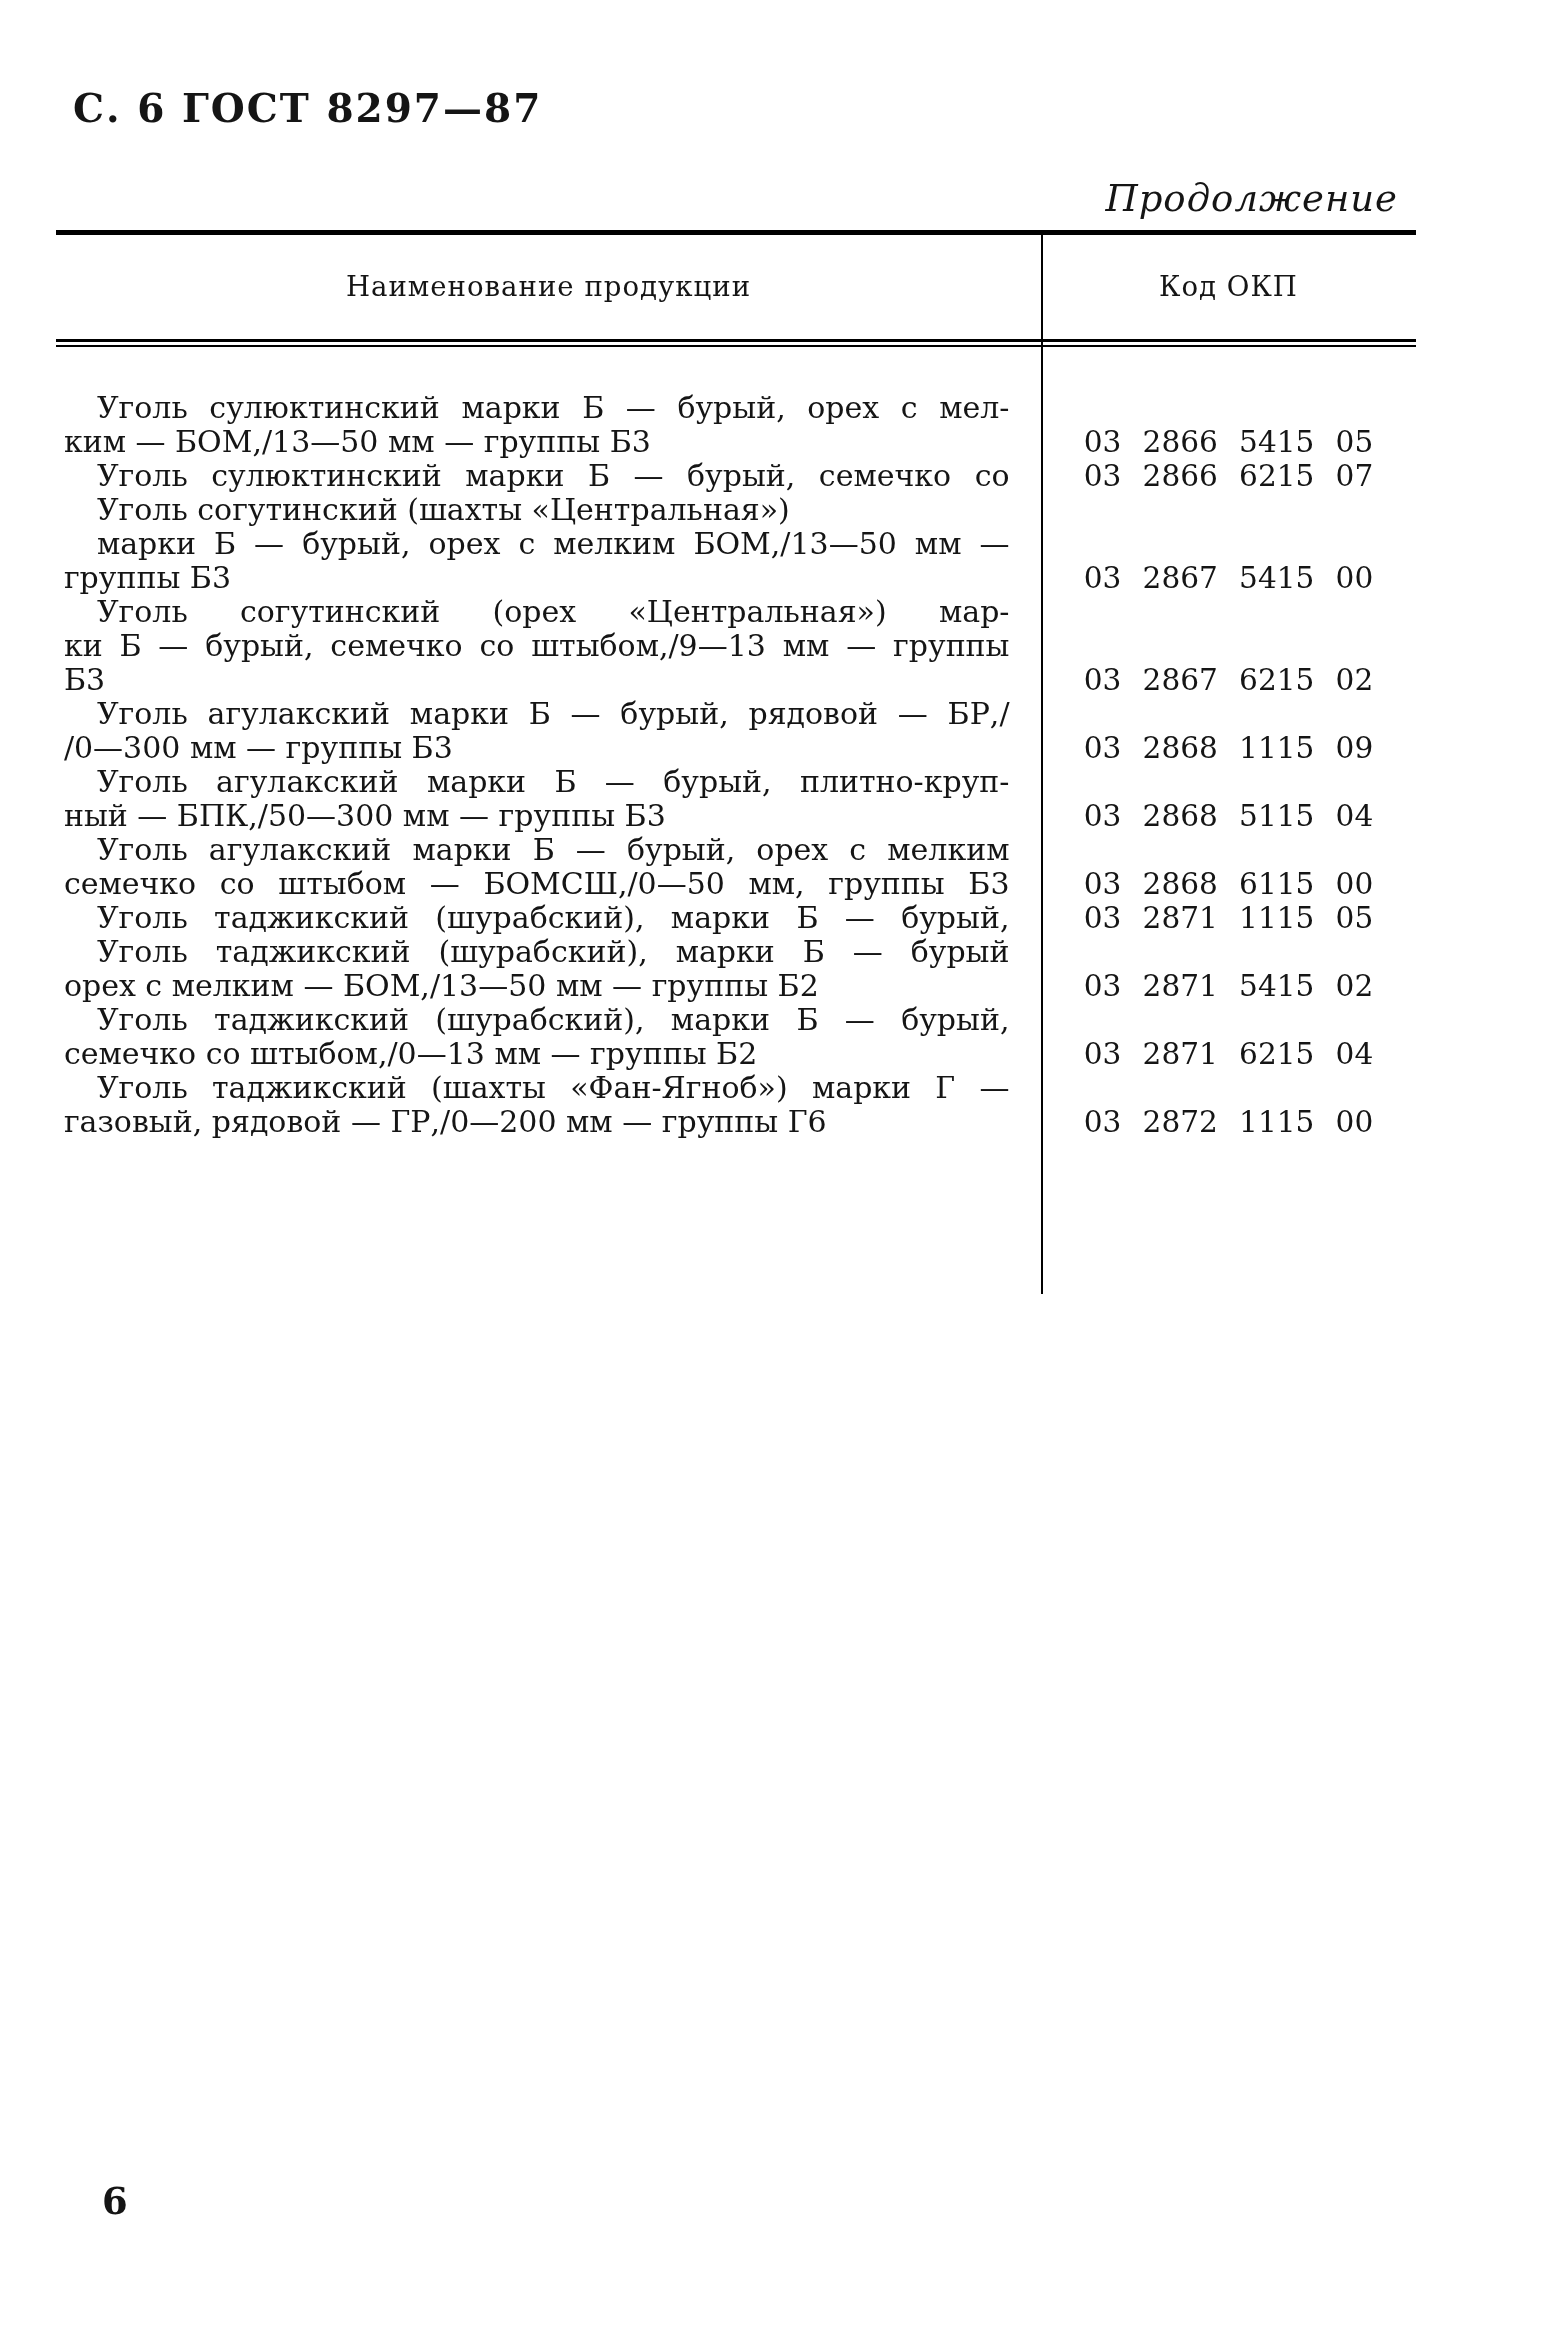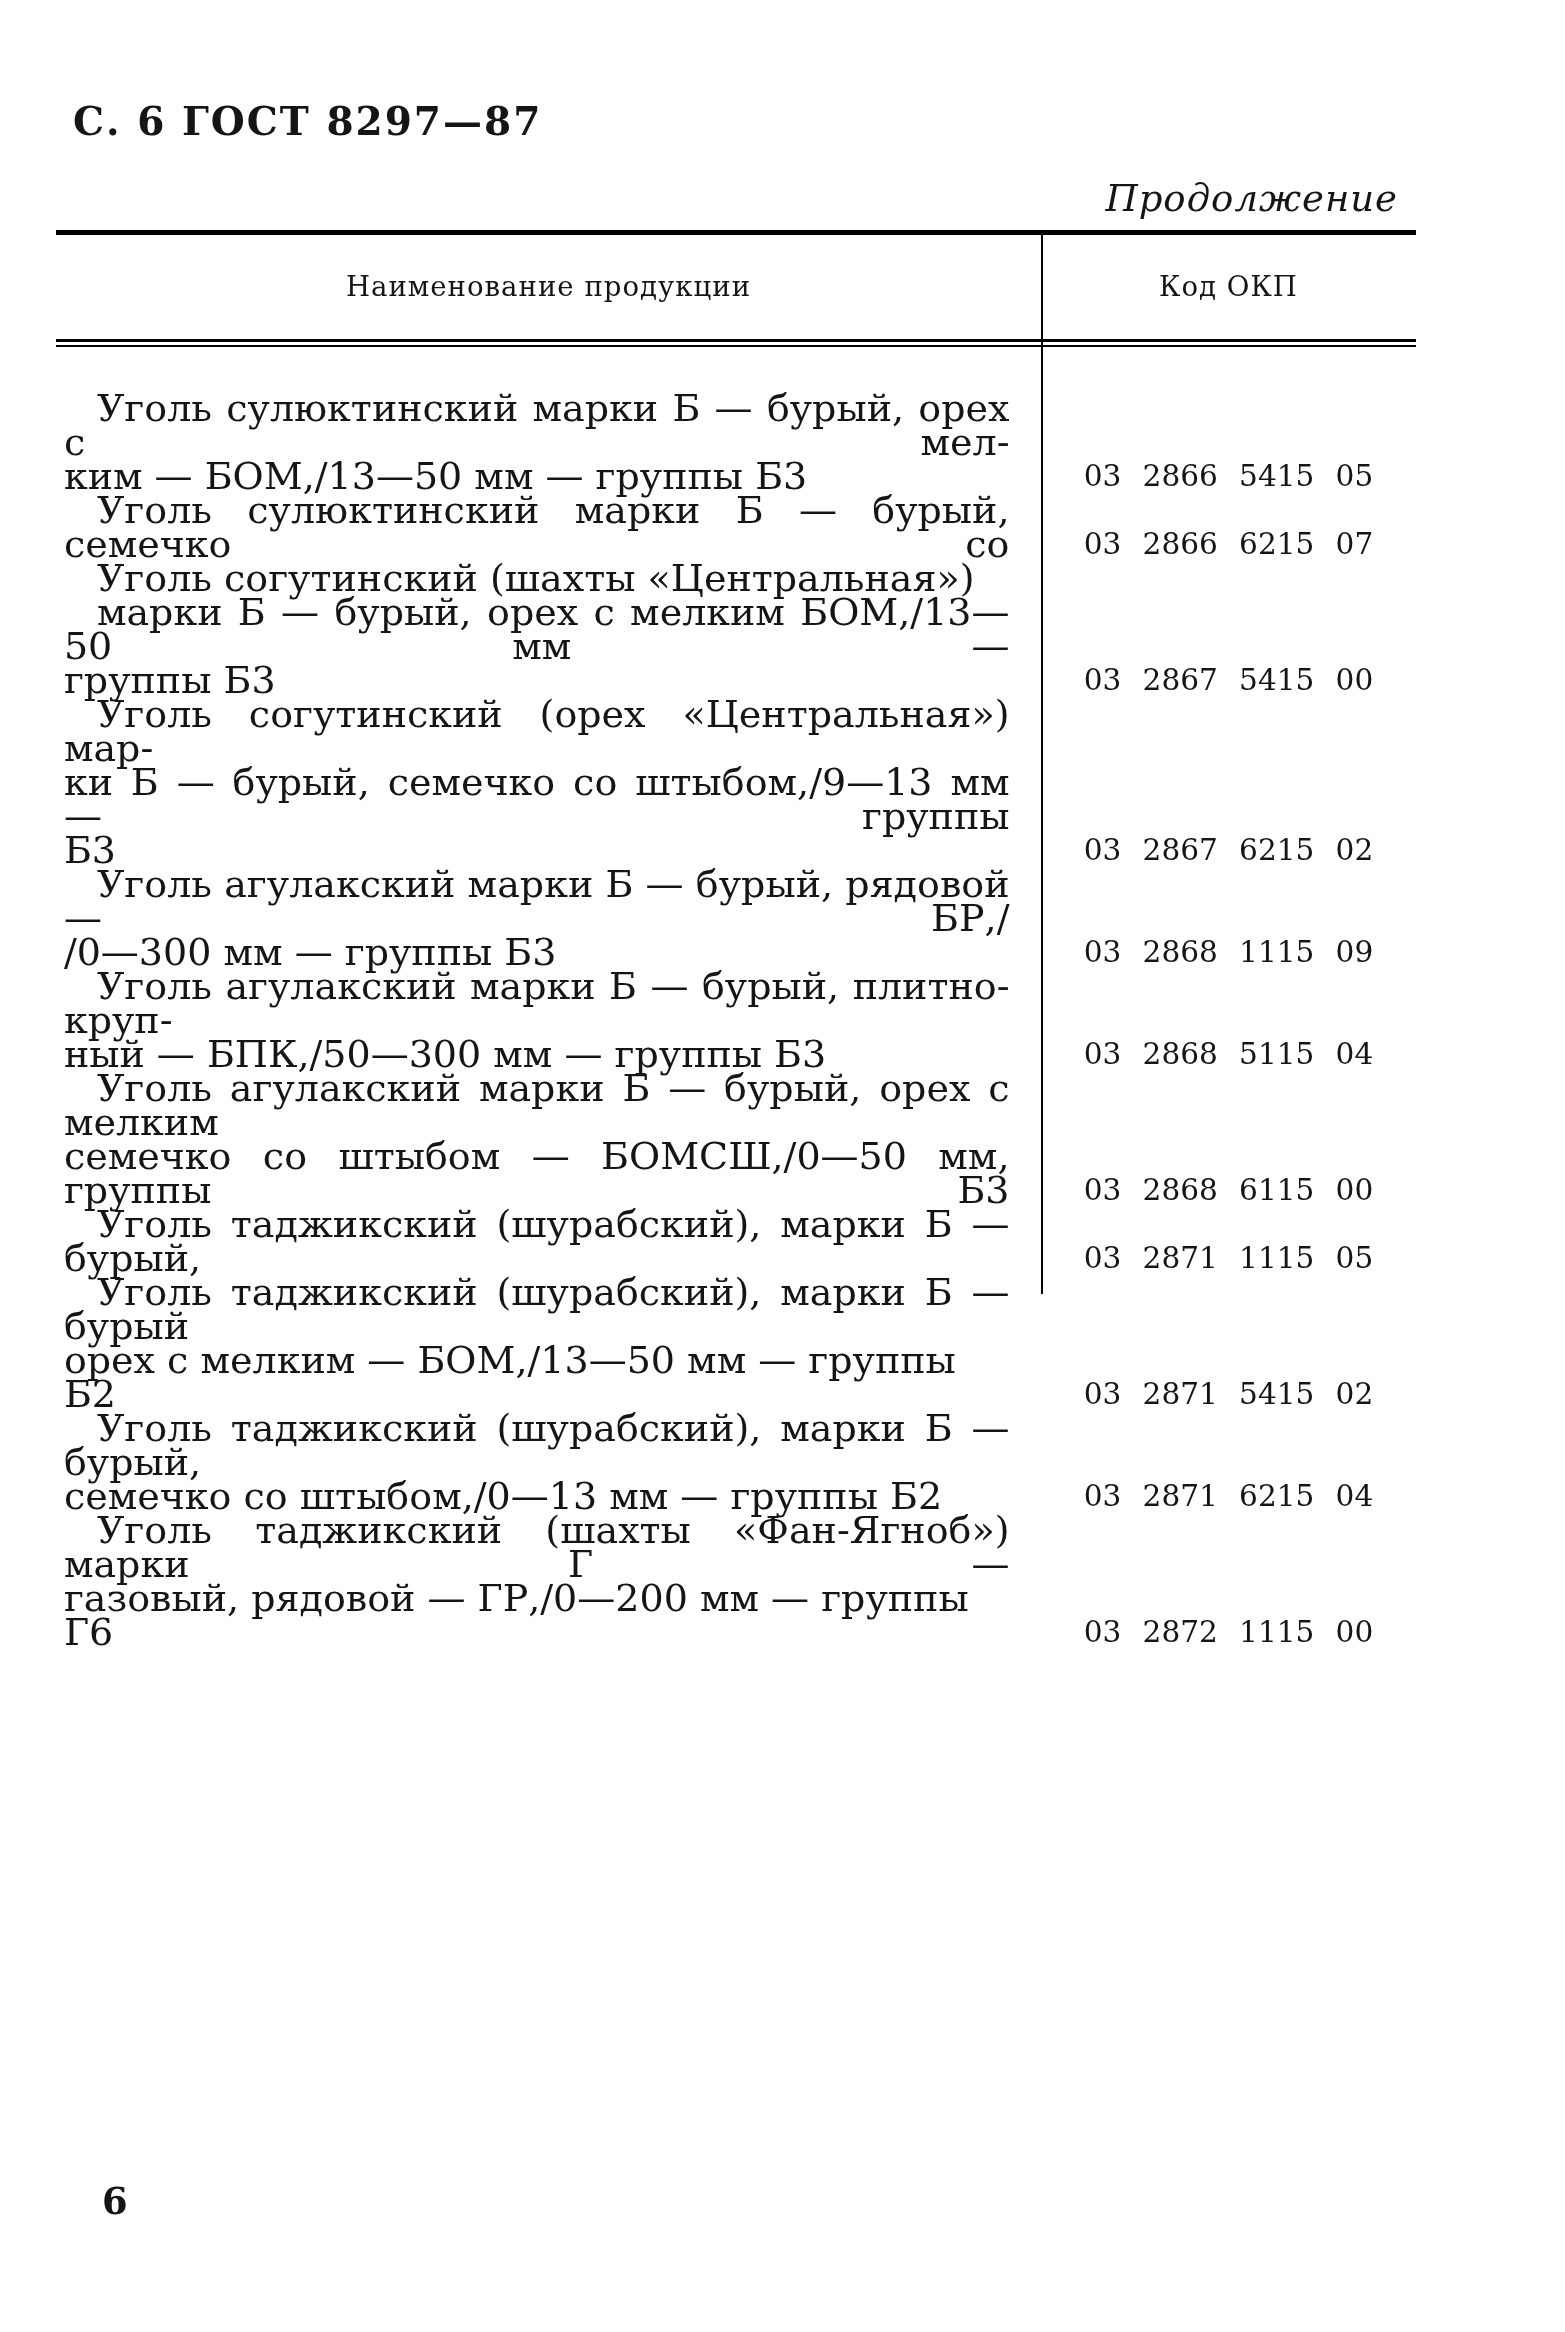--- a/index.html
+++ b/index.html
@@ -6,21 +6,21 @@
   body {
     width: 1565px; height: 2333px;
     background: #ffffff;
     color: #151515;
     font-family: "DejaVu Serif", "Liberation Serif", serif;
     position: relative;
     overflow: hidden;
   }
   .doc-header {
     position: absolute;
-    left: 73px; top: 98px;
+    left: 73px; top: 85px;
     font-size: 39px;
     font-weight: bold;
     letter-spacing: 2px;
     white-space: nowrap;
   }
   .continuation {
     position: absolute;
     top: 177px;
     right: 167px;
     font-size: 37px;
@@ -67,21 +67,21 @@
     background: #000;
   }
   .tbody {
     padding-top: 44px;
   }
   .trow { display: flex; }
   .name-cell {
     width: 985px;
     box-sizing: border-box;
     padding: 0 31.5px 0 7.9px;
-    font-size: 38px;
+    font-size: 30px;
     line-height: 34px;
   }
   .code-cell {
     flex: 1;
     display: flex;
     align-items: flex-end;
     justify-content: center;
     font-size: 29.6px;
     line-height: 34px;
     word-spacing: 11.8px;

